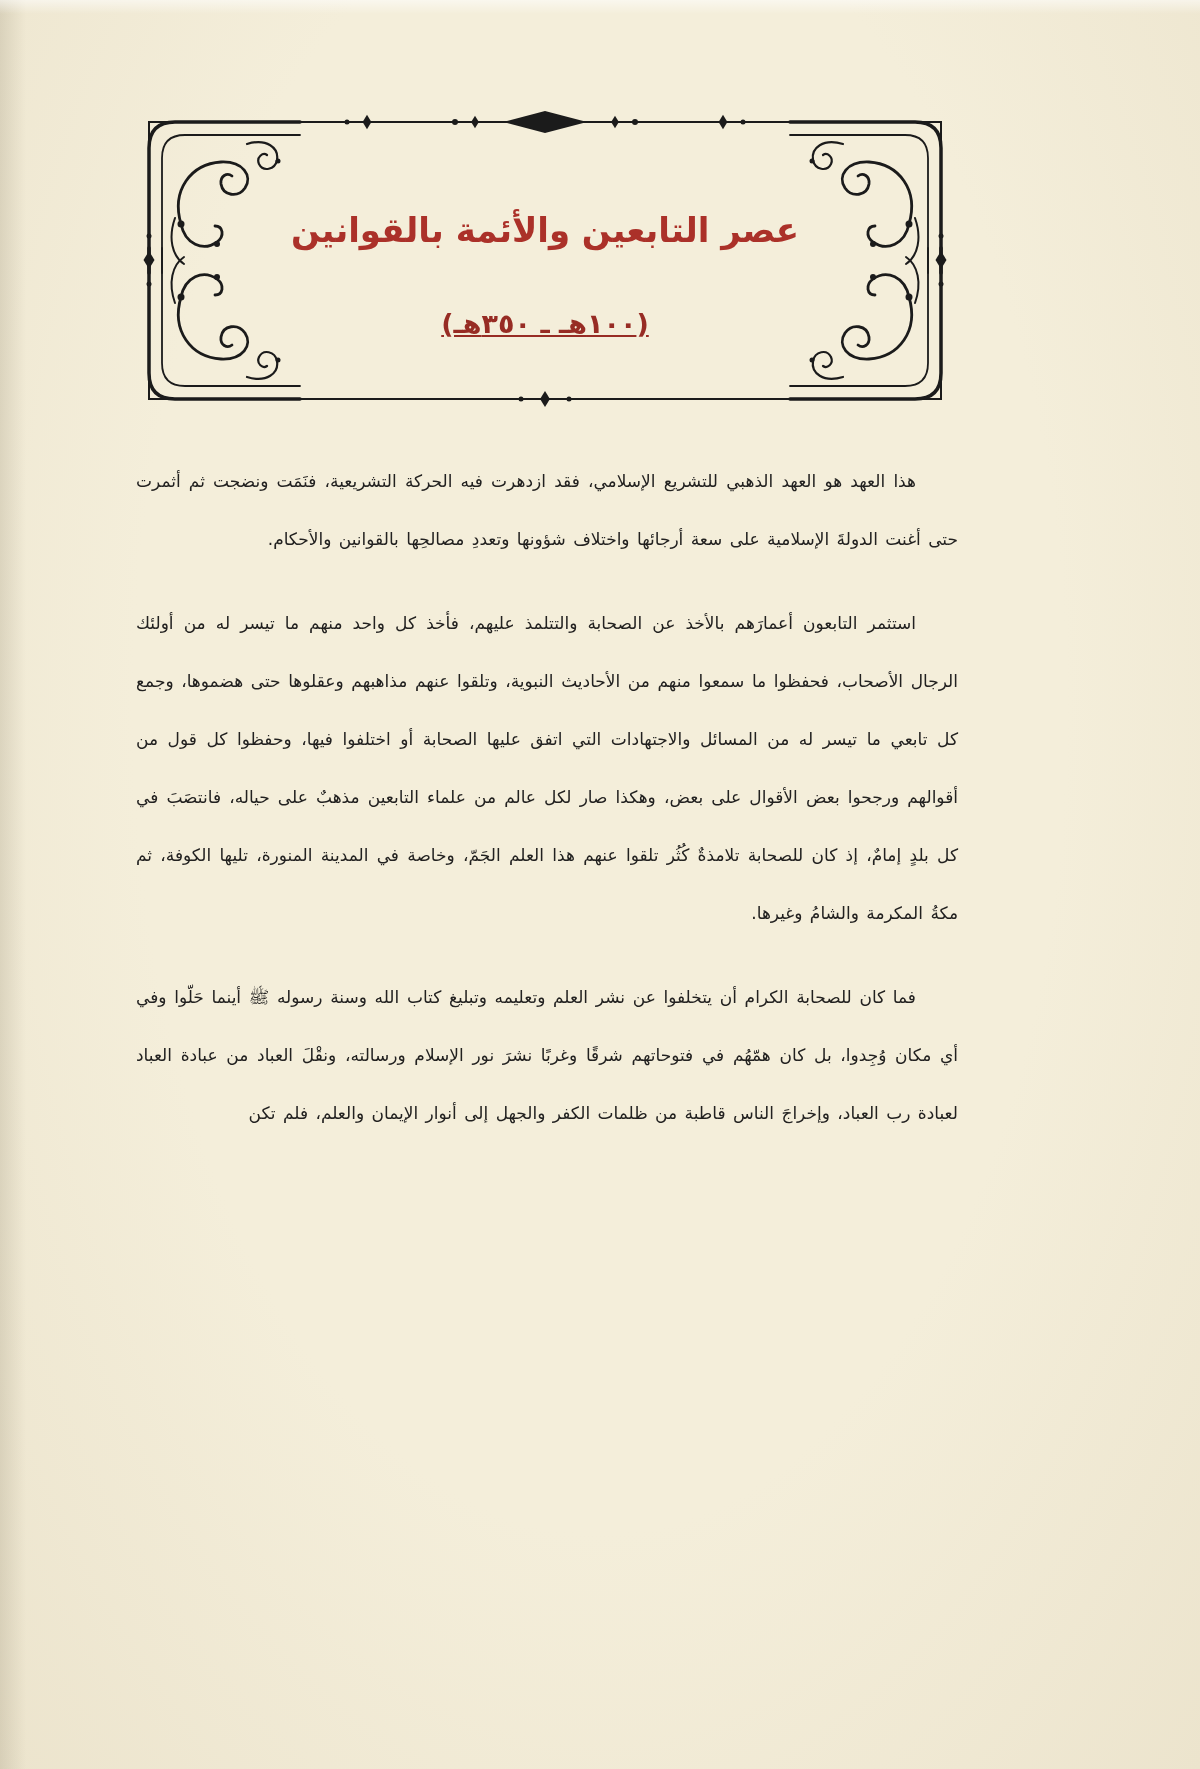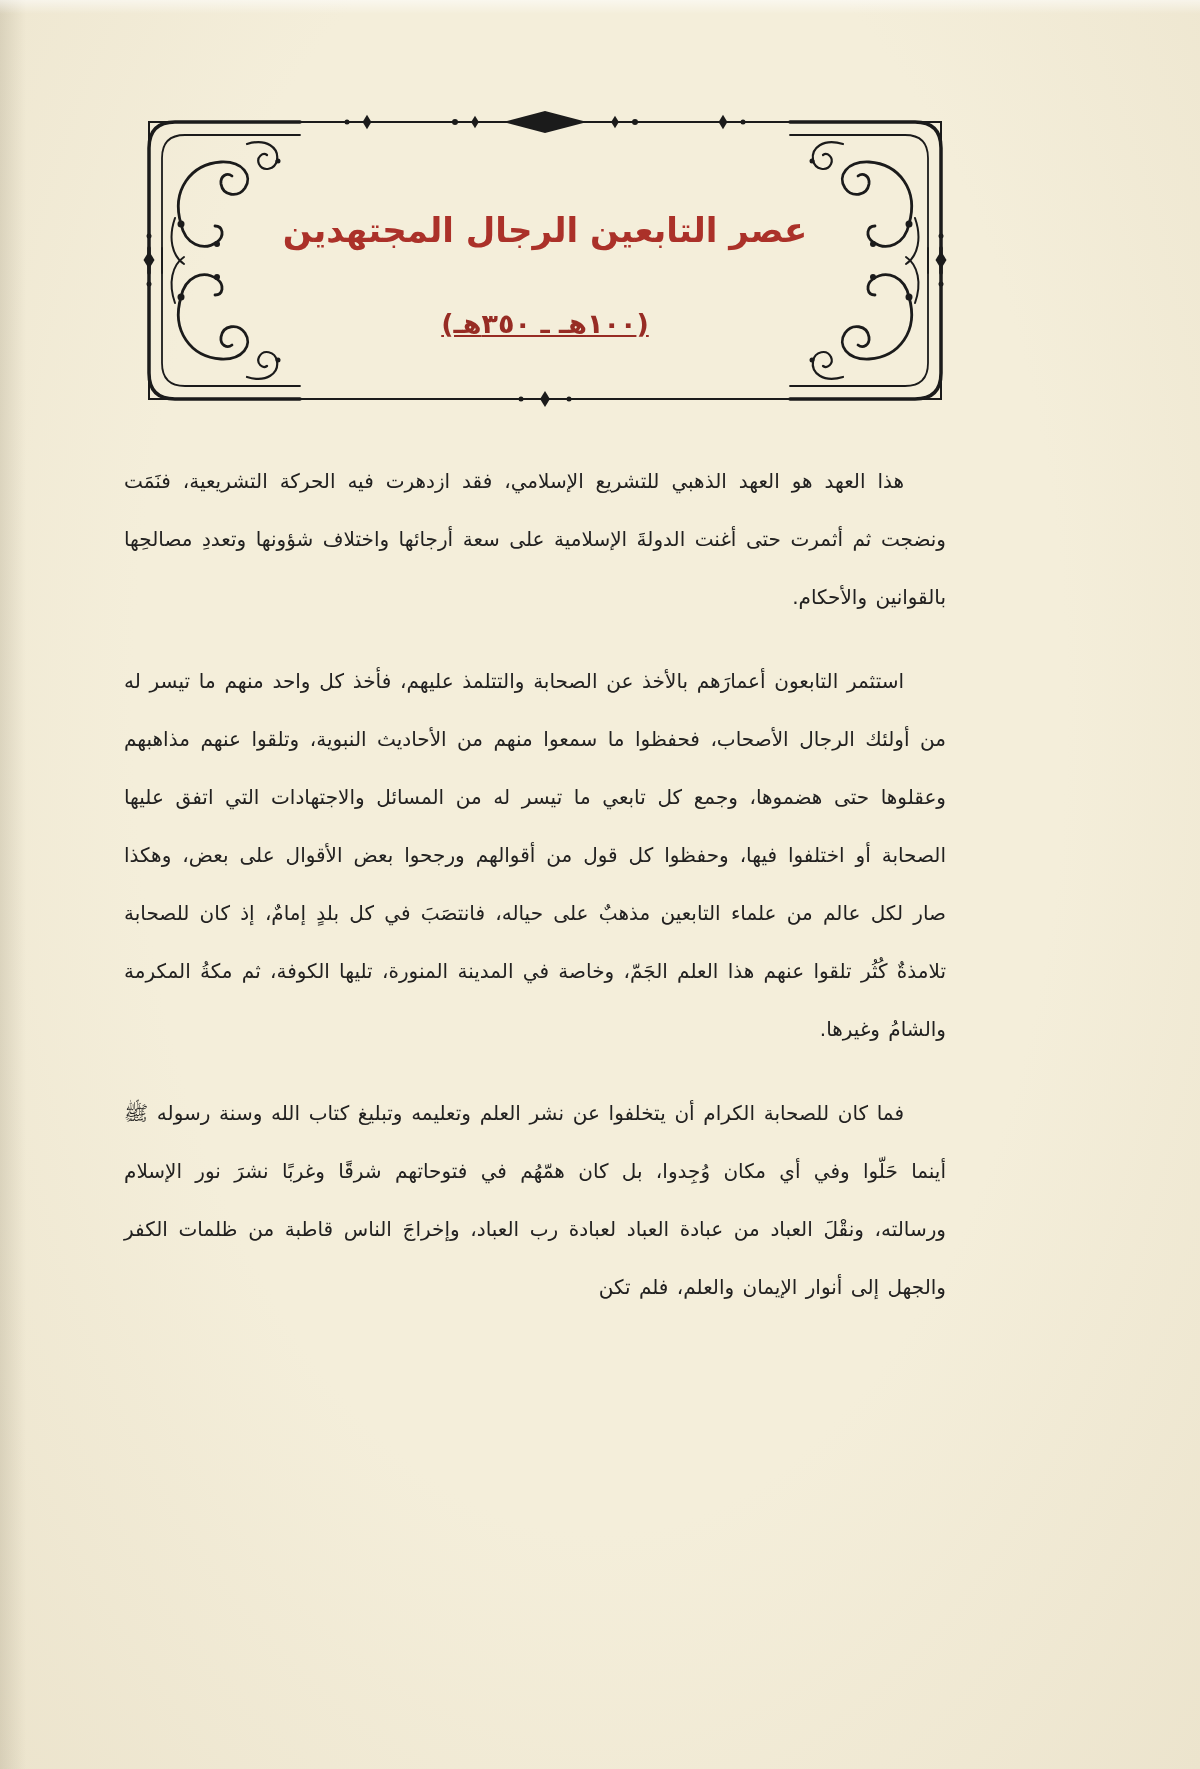--- a/index.html
+++ b/index.html
@@ -72,27 +72,27 @@
     direction: rtl;
     font-size: 27px;
     font-weight: 700;
     color: #972c24;
     text-decoration: underline;
   }
 
   
   .content {
     position: absolute;
-    left: 124px;
+    left: 136px;
     top: 452px;
     width: 822px;
     direction: rtl;
     text-align: justify;
     color: #222120;
-    font-size: 20px;
+    font-size: 17px;
     line-height: 58px;
   }
   .content p {
     text-indent: 42px;
     margin-bottom: 26px;
     word-spacing: 2px;
   }
 </style>
 </head>
 <body>
@@ -144,21 +144,21 @@
       <circle cx="4" cy="118" r="2.5" fill="#1b1b1b"></circle>
       <circle cx="4" cy="166" r="2.5" fill="#1b1b1b"></circle>
       <circle cx="796" cy="118" r="2.5" fill="#1b1b1b"></circle>
       <circle cx="796" cy="166" r="2.5" fill="#1b1b1b"></circle>
 
       <use href="#dmd" transform="translate(400,281) scale(0.9)"></use>
       <circle cx="376" cy="281" r="2.5" fill="#1b1b1b"></circle>
       <circle cx="424" cy="281" r="2.5" fill="#1b1b1b"></circle>
     </svg>
 
-    <h1 class="chapter-title">عصر التابعين الرجال المجتهدين</h1>
+    <h1 class="chapter-title">عصر التابعين والأئمة بالقوانين</h1>
     <div class="chapter-date">(١٠٠هـ ـ ٣٥٠هـ)</div>
   </div>
 
   <div class="content">
     <p>هذا العهد هو العهد الذهبي للتشريع الإسلامي، فقد ازدهرت فيه الحركة التشريعية، فنَمَت ونضجت ثم أثمرت حتى أغنت الدولةَ الإسلامية على سعة أرجائها واختلاف شؤونها وتعددِ مصالحِها بالقوانين والأحكام.</p>
     <p>استثمر التابعون أعمارَهم بالأخذ عن الصحابة والتتلمذ عليهم، فأخذ كل واحد منهم ما تيسر له من أولئك الرجال الأصحاب، فحفظوا ما سمعوا منهم من الأحاديث النبوية، وتلقوا عنهم مذاهبهم وعقلوها حتى هضموها، وجمع كل تابعي ما تيسر له من المسائل والاجتهادات التي اتفق عليها الصحابة أو اختلفوا فيها، وحفظوا كل قول من أقوالهم ورجحوا بعض الأقوال على بعض، وهكذا صار لكل عالم من علماء التابعين مذهبٌ على حياله، فانتصَبَ في كل بلدٍ إمامٌ، إذ كان للصحابة تلامذةٌ كُثُر تلقوا عنهم هذا العلم الجَمّ، وخاصة في المدينة المنورة، تليها الكوفة، ثم مكةُ المكرمة والشامُ وغيرها.</p>
     <p>فما كان للصحابة الكرام أن يتخلفوا عن نشر العلم وتعليمه وتبليغ كتاب الله وسنة رسوله ﷺ أينما حَلّوا وفي أي مكان وُجِدوا، بل كان همّهُم في فتوحاتهم شرقًا وغربًا نشرَ نور الإسلام ورسالته، ونقْلَ العباد من عبادة العباد لعبادة رب العباد، وإخراجَ الناس قاطبة من ظلمات الكفر والجهل إلى أنوار الإيمان والعلم، فلم تكن</p>
   </div>
 
 </div>

